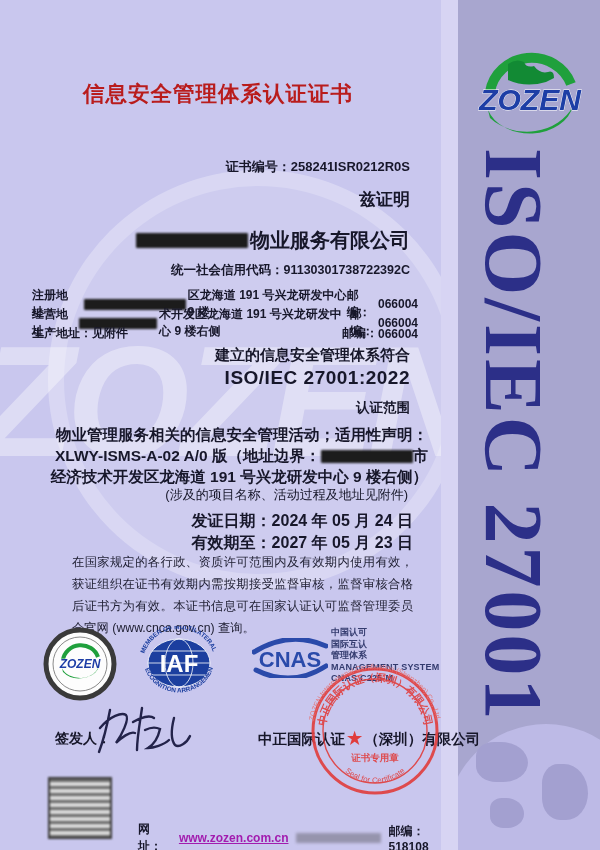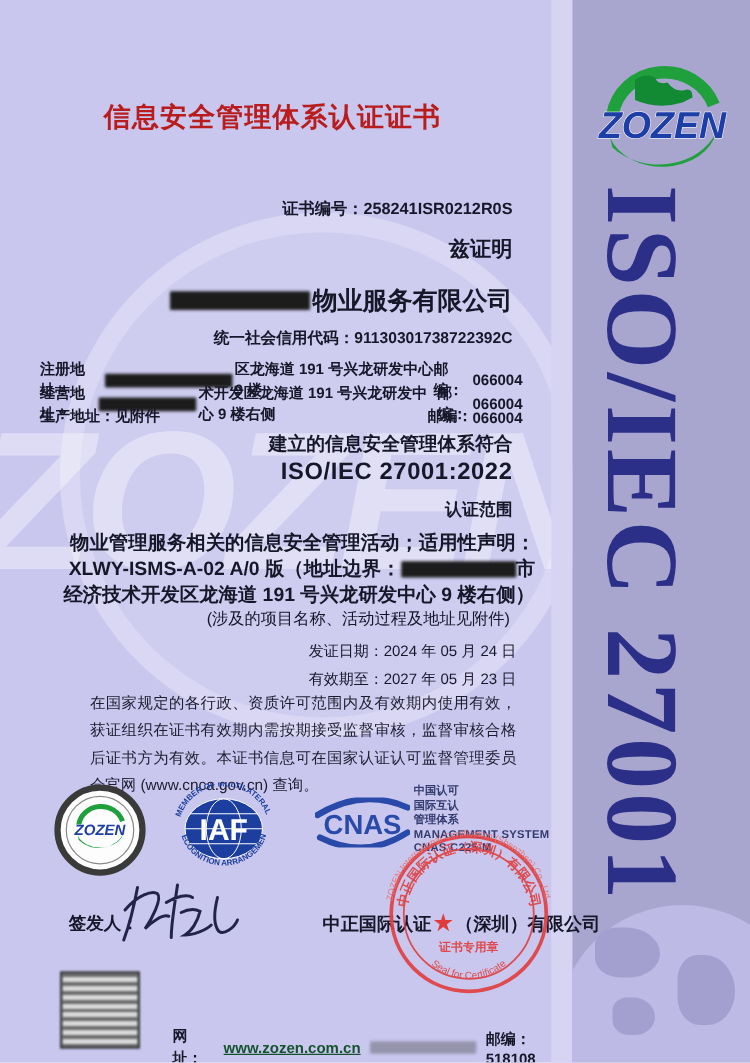--- a/index.html
+++ b/index.html
@@ -27,21 +27,21 @@
   .certify{right:48px;top:188px;font-size:17px;font-weight:bold;text-align:center;}
   .company{right:48px;top:227px;font-size:20px;font-weight:bold;display:flex;align-items:center;gap:2px;}
   .uscc{right:48px;top:262px;font-size:12.5px;font-weight:bold;}
   .addr-row{left:32px;right:40px;font-size:12px;font-weight:bold;display:flex;align-items:center;}
   .addr-row .grow{flex:1;}
   .conform{right:48px;top:346px;font-size:15px;font-weight:bold;}
   .standard{right:48px;top:367px;font-size:19px;font-weight:bold;letter-spacing:0.5px;}
   .scopelbl{right:48px;top:399px;font-size:13.5px;font-weight:bold;}
   .scope{left:30px;top:424px;width:398px;text-align:right;font-size:15.5px;font-weight:bold;line-height:21px;}
   .scope-note{right:50px;top:486px;font-size:13px;}
-  .dates{right:45px;top:510px;font-size:12px;font-weight:normal;text-align:left;line-height:22px;}
+  .dates{right:45px;top:510px;font-size:16px;font-weight:bold;text-align:left;line-height:22px;}
   .disclaimer{left:72px;top:551px;width:341px;font-size:12.3px;line-height:22px;text-align:justify;color:#1d1d30;}
   
   .redact{display:inline-block;background:#1c1c1c;filter:blur(1.1px);vertical-align:middle;border-radius:1px;}
   .redact.gray{background:#9694ad;filter:blur(1.4px);}
   
   .logo-zozen-seal{left:42px;top:626px;width:76px;height:76px;}
   .logo-iaf{left:133px;top:626px;width:92px;height:72px;}
   .logo-cnas{left:252px;top:638px;width:76px;height:40px;}
   .cnas-text{left:331px;top:627px;font-size:9px;font-weight:bold;color:#333b6e;line-height:11.5px;}
   .cnas-text .en{letter-spacing:0.2px;}
@@ -51,21 +51,21 @@
   .issuer{left:258px;top:728px;font-size:14.5px;font-weight:bold;white-space:nowrap;}
   .issuer .star{color:#e03c3c;font-size:17px;padding:0 2px;}
   .seal{left:303px;top:659px;width:144px;height:144px;opacity:0.92;}
   
   .qr{left:48px;top:777px;width:60px;height:58px;border:2px solid #3c3c3c;
       background:repeating-linear-gradient(180deg,#6c6c6c 0 3px,#d9d9d9 3px 7px);
       filter:blur(1px) grayscale(1);}
   .f-addr{left:138px;top:788px;width:300px;font-size:12px;font-weight:bold;display:flex;line-height:19px;}
   .f-addr .lbl{flex:none;}
   .f-web{left:138px;top:821px;font-size:12px;font-weight:bold;display:flex;align-items:center;gap:8px;}
-  .f-web a{color:#14532d;}
+  .f-web a{color:#a21caf;}
 </style>
 </head>
 <body>
 
 <div class="page">
 
   <div class="wm-globe"></div>
   <div class="wm-text">ZOZEN</div>
 
   <div class="strip-edge"></div>

